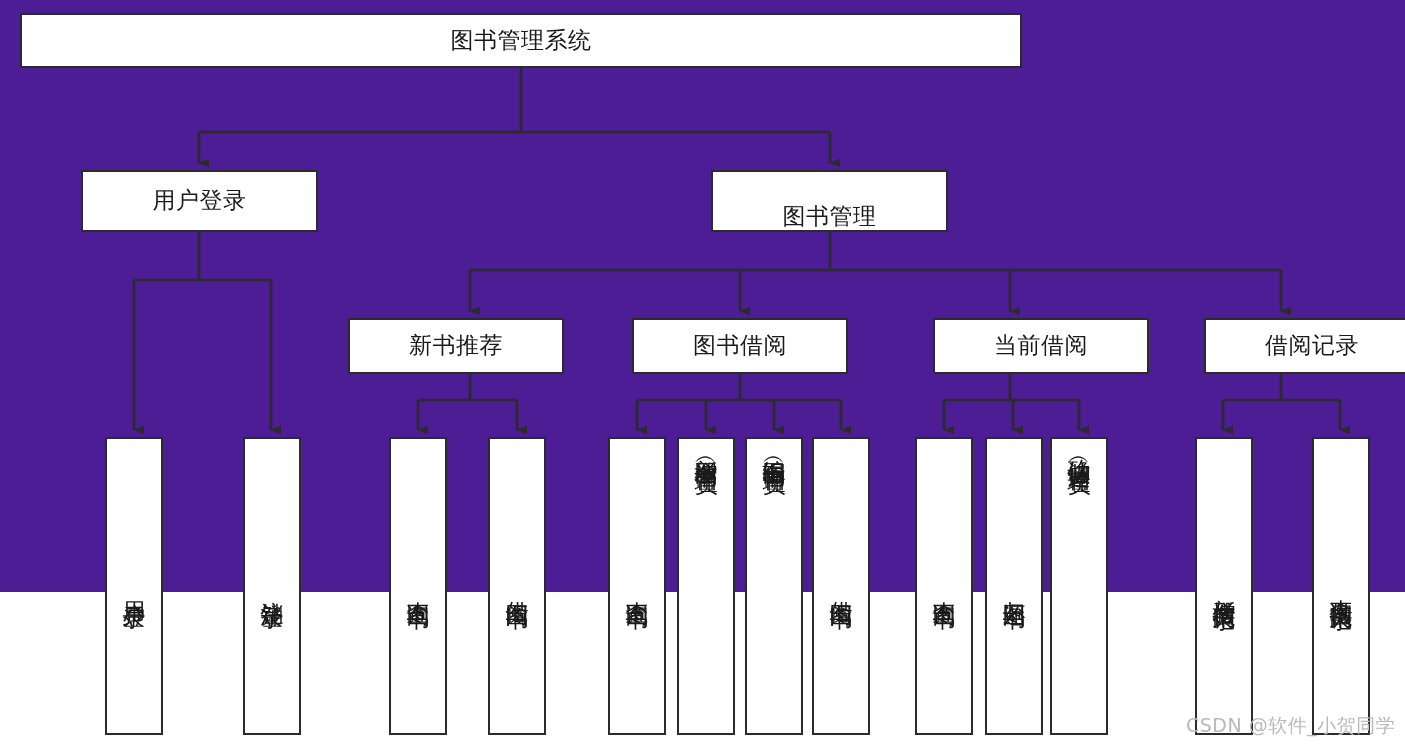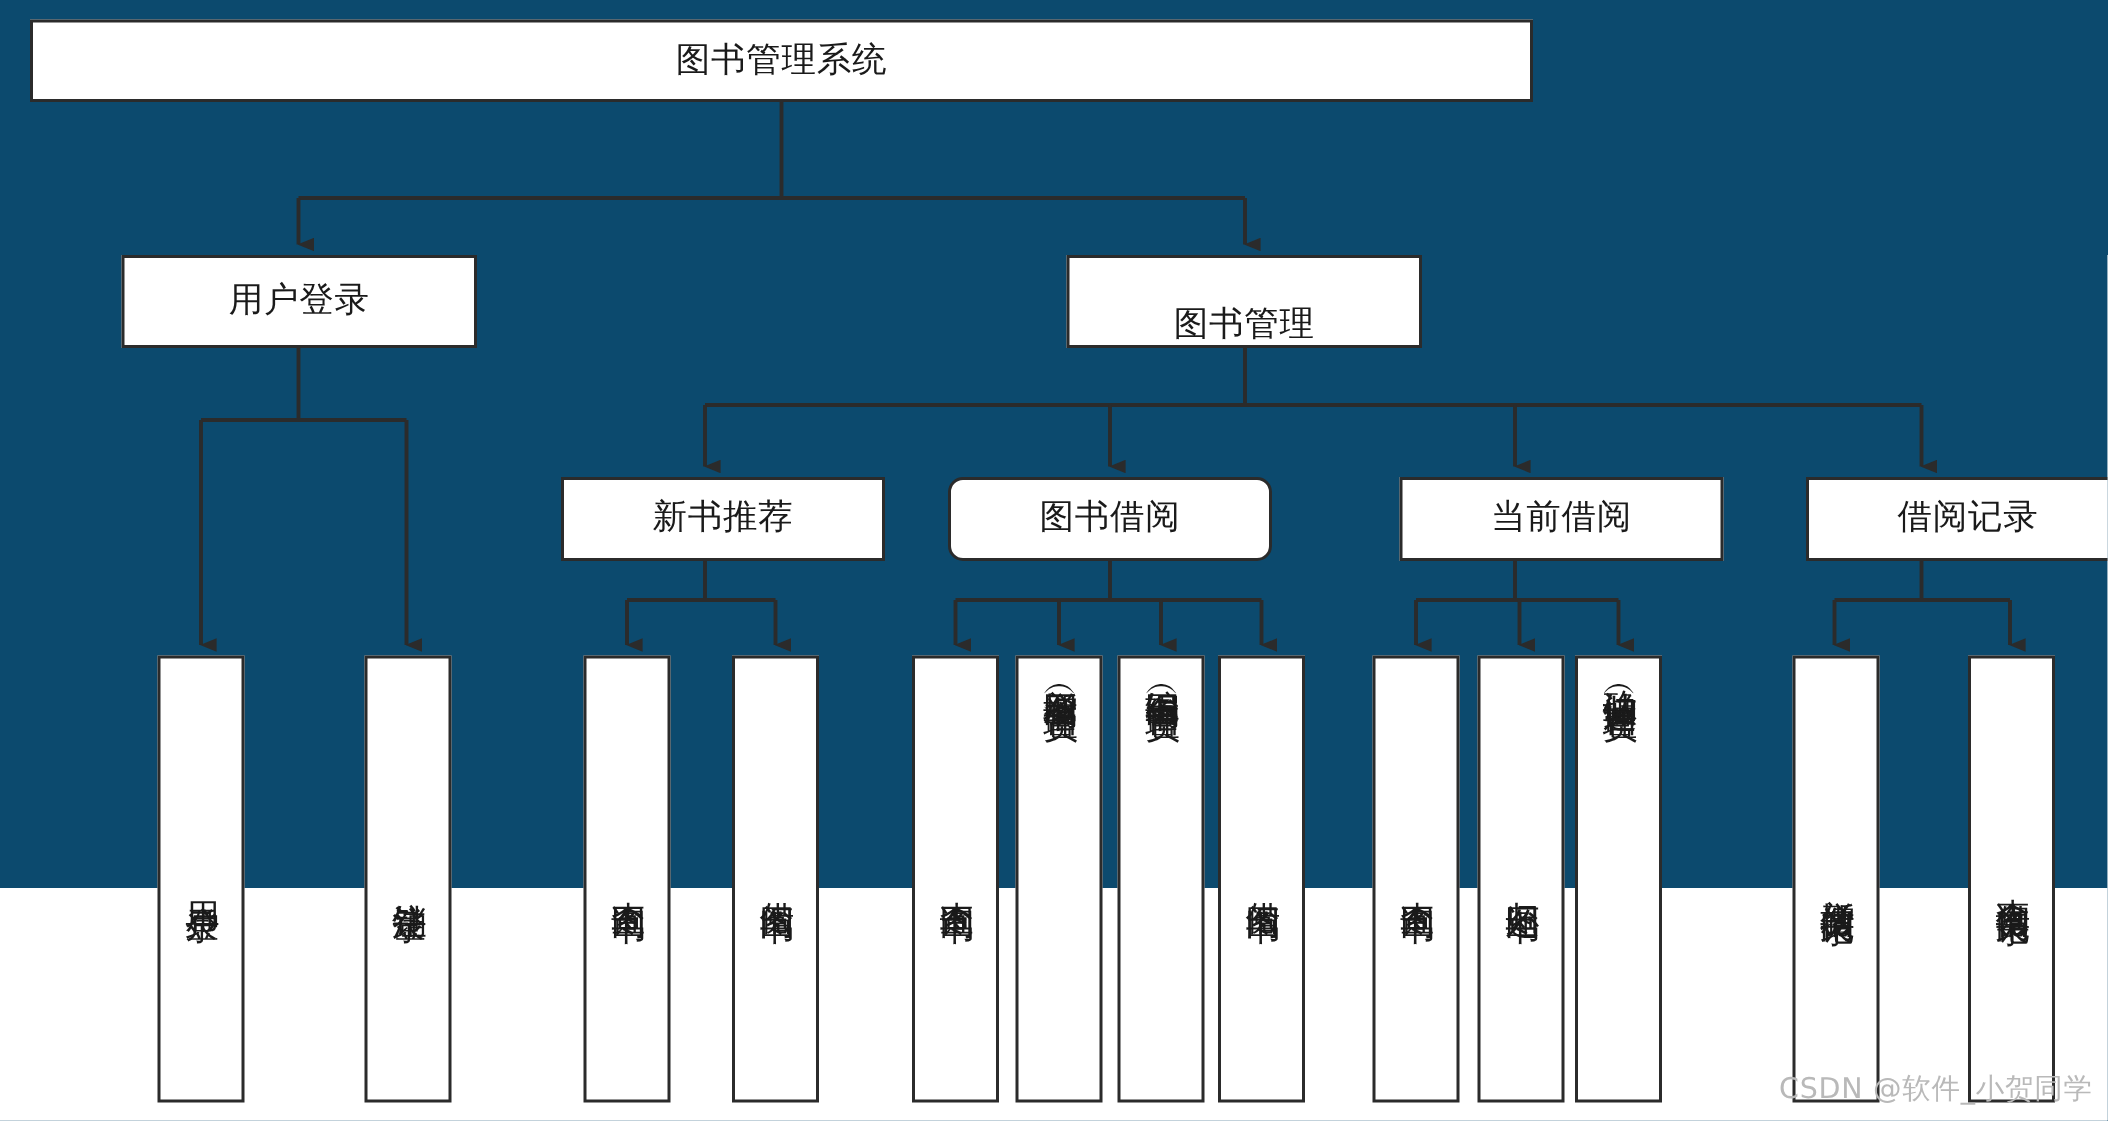--- a/index.html
+++ b/index.html
@@ -10,21 +10,21 @@
   body {
     width: 1405px;
     height: 747px;
     font-family: "DejaVu Sans", "Liberation Sans", sans-serif;
     overflow: hidden;
   }
   #diagram-root {
     position: relative;
     width: 1405px;
     height: 592px;
-    background: #0c4a6e;
+    background: #4c1d95;
   }
   #diagram-svg {
     position: absolute;
     top: 0;
     left: 0;
     width: 1405px;
     height: 747px;
   }
   .node-box {
     position: absolute;
@@ -136,25 +136,25 @@
   </div>
 
   <div class="node-box node-horizontal" style="left:81px; top:170px; width:237px; height:62px;">
     <span class="node-label">用户登录</span>
   </div>
 
   <div class="node-box node-horizontal" style="left:711px; top:170px; width:237px; height:62px;align-items:flex-end;">
     <span class="node-label">图书管理</span>
   </div>
 
-  <div class="node-box node-horizontal" style="left:374px; top:318px; width:216px; height:56px;">
+  <div class="node-box node-horizontal" style="left:348px; top:318px; width:216px; height:56px;">
     <span class="node-label">新书推荐</span>
   </div>
 
-  <div class="node-box node-horizontal" style="left:632px; top:318px; width:216px; height:56px;border-radius:10px;">
+  <div class="node-box node-horizontal" style="left:632px; top:318px; width:216px; height:56px;">
     <span class="node-label">图书借阅</span>
   </div>
 
   <div class="node-box node-horizontal" style="left:902px; top:318px; width:216px; height:56px;margin-left:31px;">
     <span class="node-label">当前借阅</span>
   </div>
 
   <div class="node-box node-horizontal" style="left:1172px; top:318px; width:216px; height:56px;margin-left:32px;">
     <span class="node-label">借阅记录</span>
   </div>

